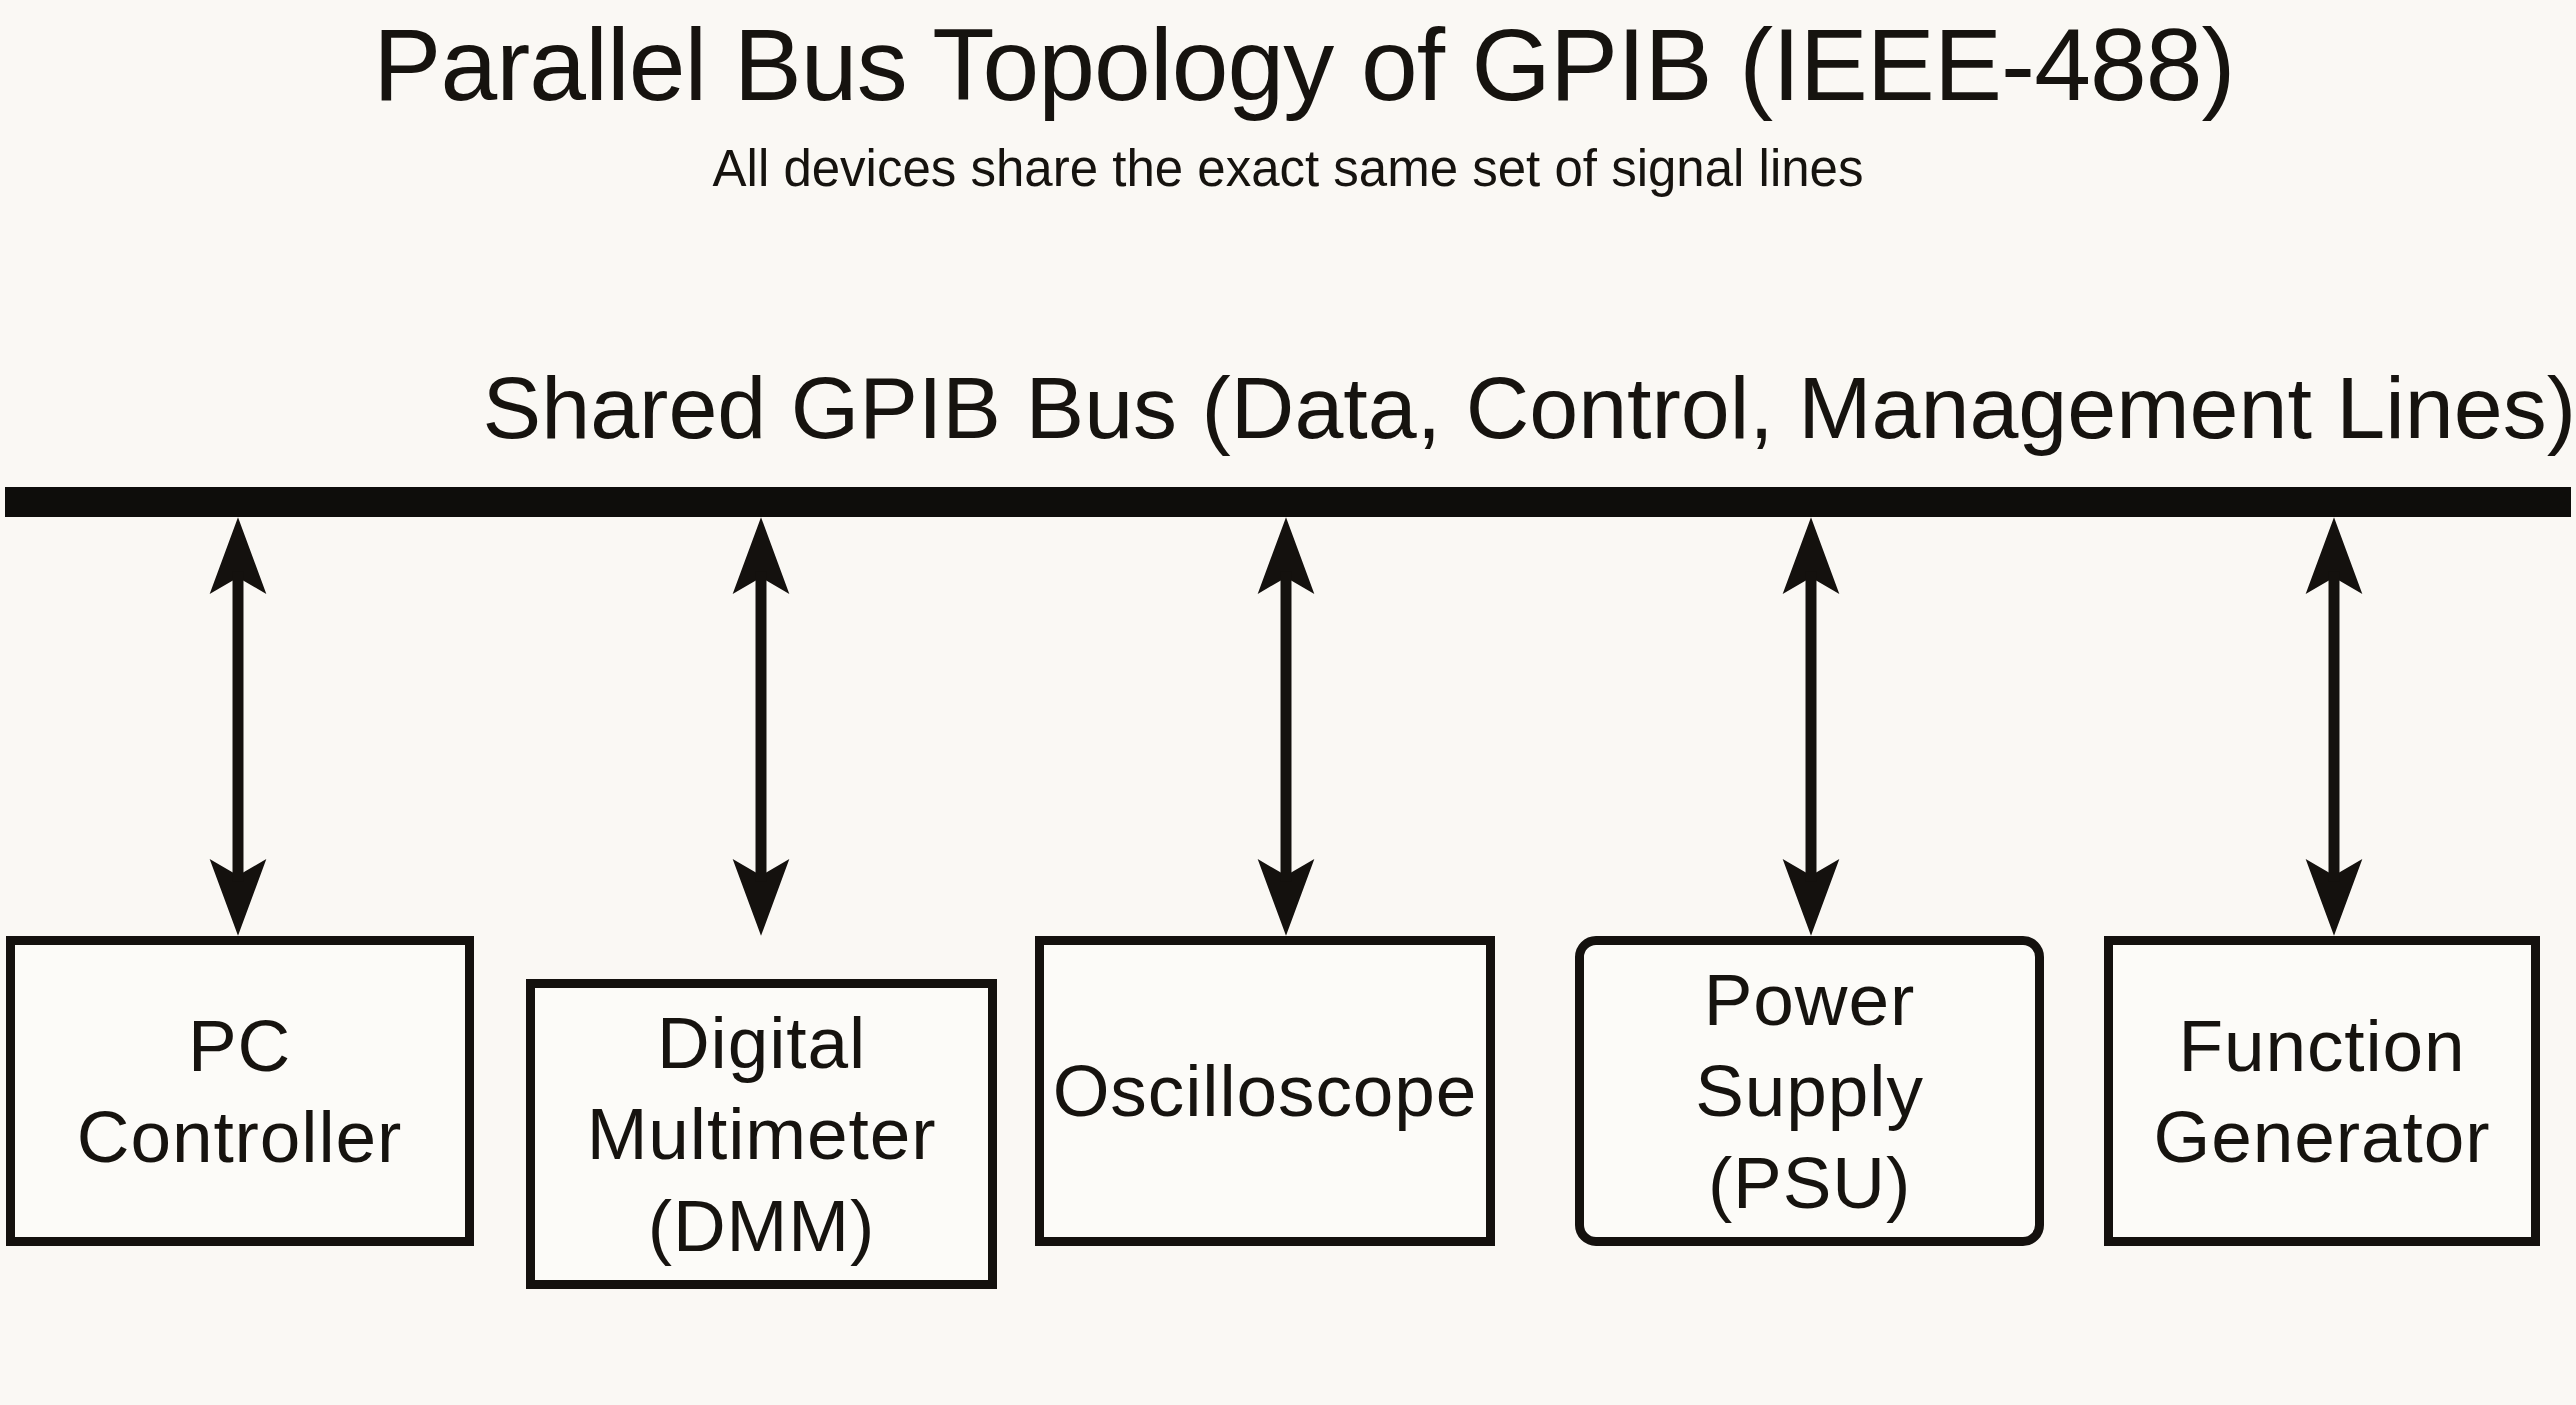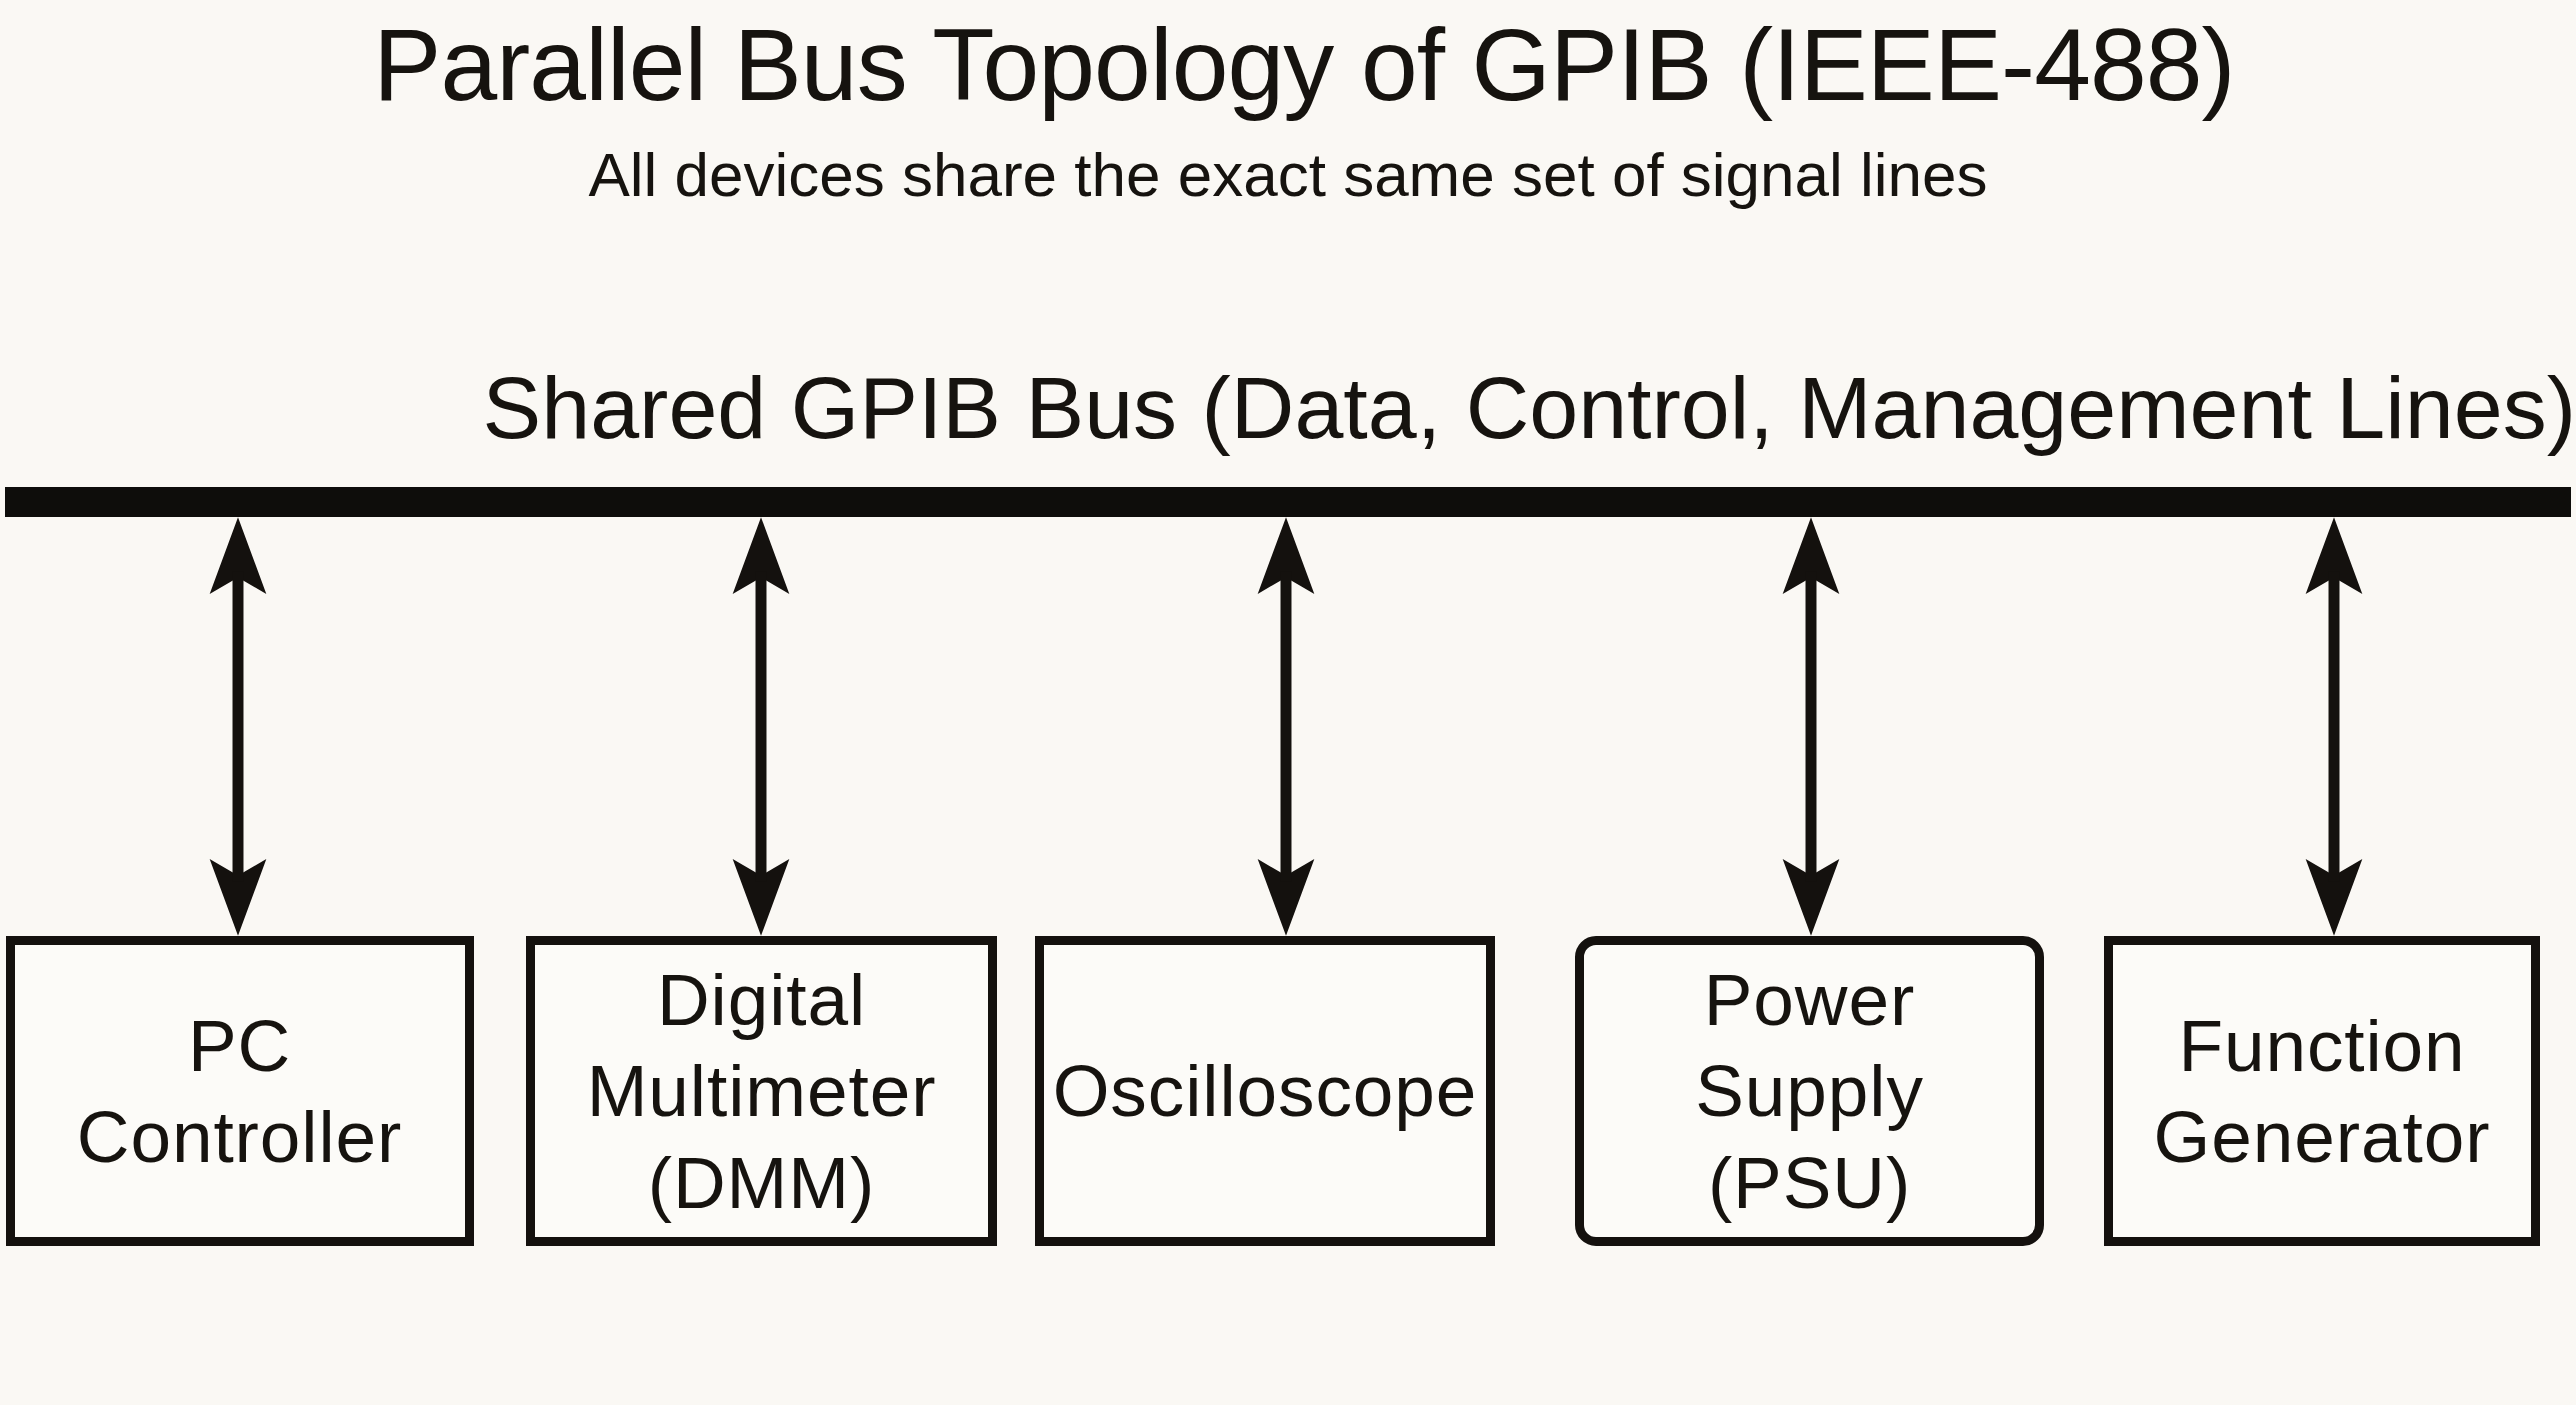--- a/index.html
+++ b/index.html
@@ -26,21 +26,21 @@
     line-height: 1.15;
     letter-spacing: -0.9px;
     white-space: nowrap;
   }
   .subtitle {
     position: absolute;
     top: 141px;
     left: 0;
     width: 100%;
     text-align: center;
-    font-size: 62px;
+    font-size: 51px;
     line-height: 1.1;
     white-space: nowrap;
   }
   .bus-label {
     position: absolute;
     top: 364px;
     left: 0;
     width: 100%;
     text-align: right;
     font-size: 88px;
@@ -81,21 +81,21 @@
     letter-spacing: 0.9px;
     color: #16130f;
   }
   
   .arrow-1 { left: 206px; }
   .arrow-2 { left: 729px; }
   .arrow-3 { left: 1254px; }
   .arrow-4 { left: 1779px; }
   .arrow-5 { left: 2302px; }
   .box-1 { left: 5.5px;    width: 468px; }
-  .box-2 { left: 526px;  width: 471px; }
+  .box-2 { left: 526px;  width: 471px; margin-top: 43px; }
   .box-3 { left: 1035px; width: 460px; }
   .box-4 { left: 1575px; width: 469px; border-radius: 21px; }
   .box-5 { left: 2104px; width: 436px; }
 </style>
 </head>
 <body>
 
 <div class="canvas">
 
   <div class="title">Parallel Bus Topology of GPIB (IEEE-488)</div>

